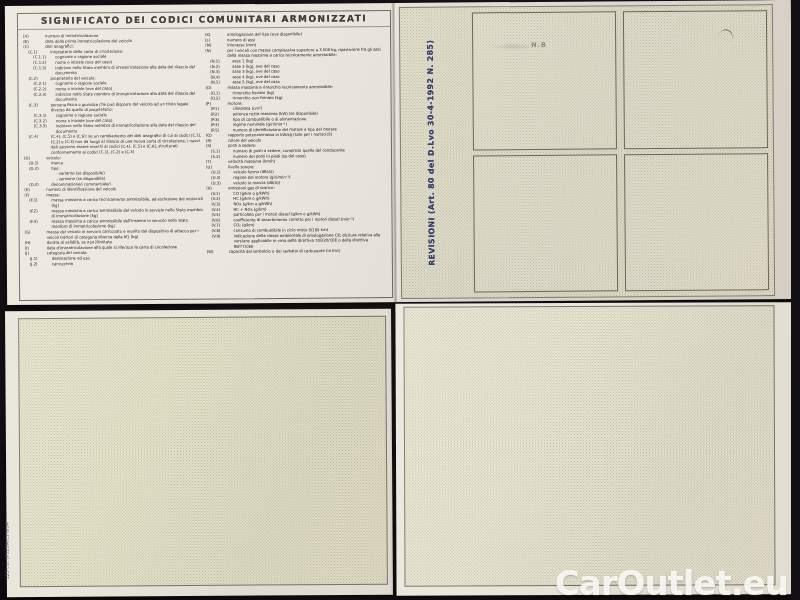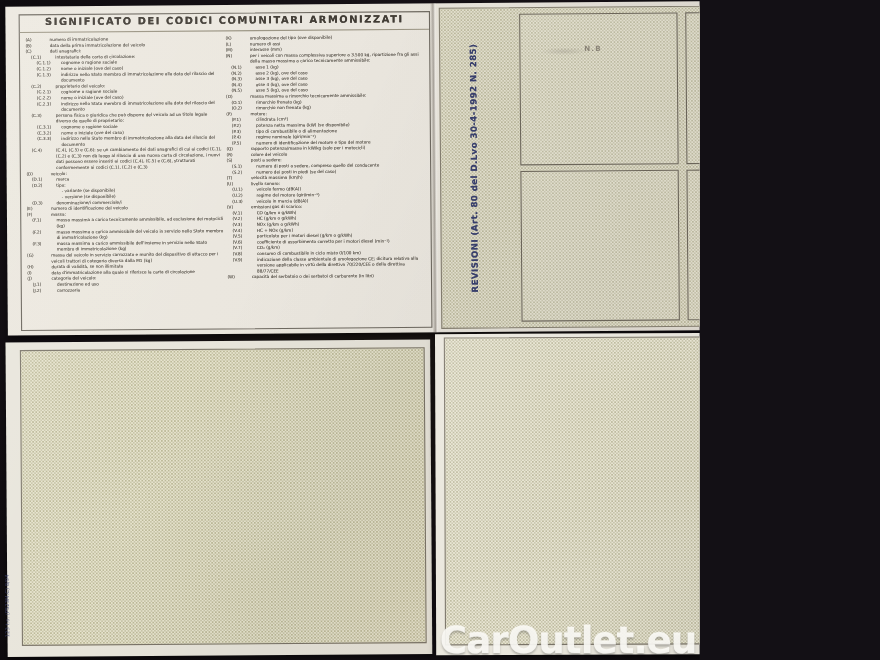--- a/index.html
+++ b/index.html
@@ -1,16 +1,16 @@
 <!DOCTYPE html>
 <html><head>
 <meta charset="utf-8">
 <style>
   html,body{margin:0;padding:0;background:#131015;}
-  #stage{position:relative;width:636px;height:600px;overflow:hidden;
+  #stage{position:relative;width:791px;height:600px;overflow:hidden;
     background:radial-gradient(ellipse at 55% 45%, #201a16 0%, #161116 60%, #0e0b0e 100%);
     font-family:"DejaVu Sans", "Liberation Sans", sans-serif;}
   .sheet{position:absolute;background:#e9e5dc;}
   #sheet-top{left:6px;top:3px;width:786px;height:299px;transform:rotate(-0.45deg);
     box-shadow:0 4px 8px rgba(0,0,0,0.6);
     background:linear-gradient(100deg,#ece8df 0%,#e8e4db 55%,#e2ddd4 85%,#ddd7cf 100%);}
   #sheet-bl{left:6px;top:310px;width:386px;height:286px;transform:rotate(-0.4deg);
     box-shadow:0 3px 7px rgba(0,0,0,0.55);background:#e8e5db;}
   #sheet-br{left:396px;top:303px;width:396px;height:292px;transform:rotate(-0.22deg);
     box-shadow:0 3px 7px rgba(0,0,0,0.55);background:#eae7dd;}

